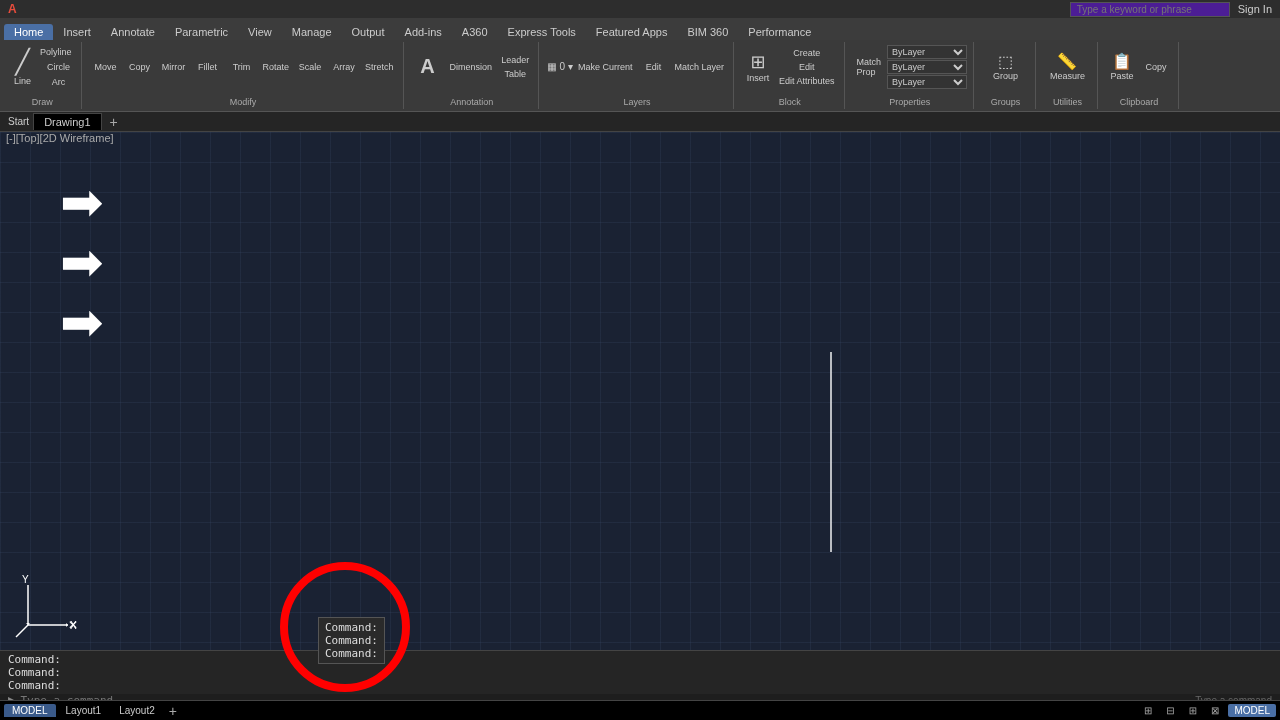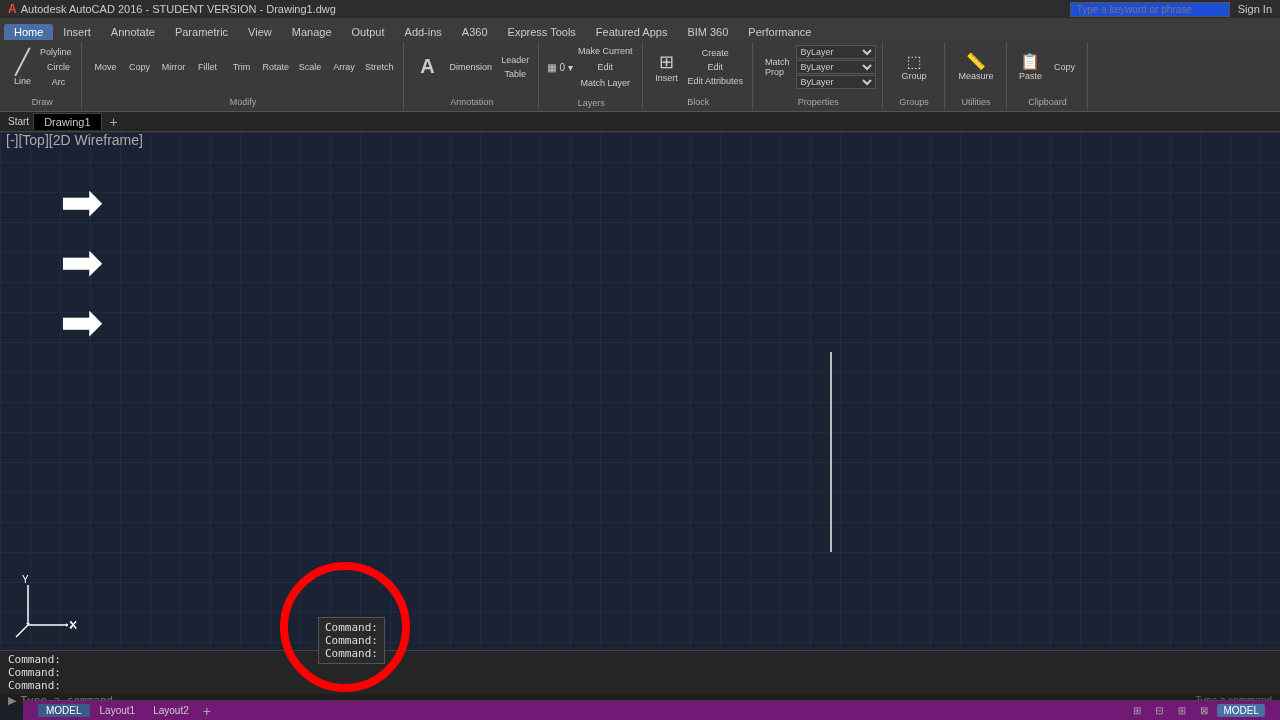--- a/index.html
+++ b/index.html
@@ -103,21 +103,21 @@
       cursor: pointer;
       padding: 1px 4px;
       border-radius: 2px;
     }
 
     
     #viewport-label {
       position: absolute;
       top: 132px;
       left: 6px;
-      font-size: 14px;
+      font-size: 11px;
       color: #aaa;
       z-index: 5;
     }
 
     
     #drawing-area {
       position: absolute;
       top: 132px;
       left: 0;
       right: 0;
@@ -255,27 +255,26 @@
       z-index: 11;
     }
 
     
     #bottom-tabs {
       position: absolute;
       bottom: 0;
       left: 0;
       right: 0;
       height: 20px;
-      background: #701a75;
+      background: #000000;
       border-top: 1px solid #444;
       display: flex;
       align-items: center;
-      padding: 0 15px;
+      padding: 0 4px;
       gap: 2px;
-      margin-left: 23px;
     }
     .bottom-tab {
       font-size: 10px;
       color: #ccc;
       padding: 1px 8px;
       cursor: pointer;
       border-radius: 2px 2px 0 0;
     }
     .bottom-tab.active {
       background: #3a5a8a;
@@ -336,24 +335,23 @@
       padding: 0 6px;
       cursor: pointer;
     }
   </style>
 </head>
 <body>
 
 <div id="title-bar">
   <div id="title-bar-left">
     <span style="color:#e74c3c;font-weight:bold;font-size:12px;">A</span>
-    <span style="font-size:11px;color:#ccc;">Autodesk AutoCAD 2016 - STUDENT VERSION - Drawing1.dwg</span>
   </div>
   <div id="title-bar-right">
-    <input type="text" style="background: #1d4ed8; border: 1px solid rgb(85, 85, 85); color: rgb(204, 204, 204); font-size: 10px; padding: 1px 6px; width: 160px;" placeholder="Type a keyword or phrase">
+    <input type="text" style="background: #4c1d95; border: 1px solid rgb(85, 85, 85); color: rgb(204, 204, 204); font-size: 10px; padding: 1px 6px; width: 160px;" placeholder="Type a keyword or phrase">
     <span style="font-size:11px;color:#ccc;cursor:pointer;">Sign In</span>
   </div>
 </div>
 
 <div id="ribbon-tabs">
   <div class="ribbon-tab active">Home</div>
   <div class="ribbon-tab">Insert</div>
   <div class="ribbon-tab">Annotate</div>
   <div class="ribbon-tab">Parametric</div>
   <div class="ribbon-tab">View</div>
@@ -440,21 +438,21 @@
     </div>
     <span class="ribbon-group-label">Annotation</span>
   </div>
 
   <div class="ribbon-group" style="min-width:100px;">
     <div class="ribbon-group-tools">
       <div style="display:flex;align-items:center;gap:3px;font-size:10px;color:#ccc;">
         <span>▦</span>
         <span style="cursor:pointer;">0 ▾</span>
       </div>
-      <div style="display:flex;gap:2px;flex-wrap:wrap;flex-direction:column;">
+      <div style="display:flex;gap:2px;flex-wrap:wrap;">
         <div class="ribbon-btn" style="font-size:9px;">Make Current</div>
         <div class="ribbon-btn" style="font-size:9px;">Edit</div>
         <div class="ribbon-btn" style="font-size:9px;">Match Layer</div>
       </div>
     </div>
     <span class="ribbon-group-label">Layers</span>
   </div>
 
   <div class="ribbon-group">
     <div class="ribbon-group-tools">

